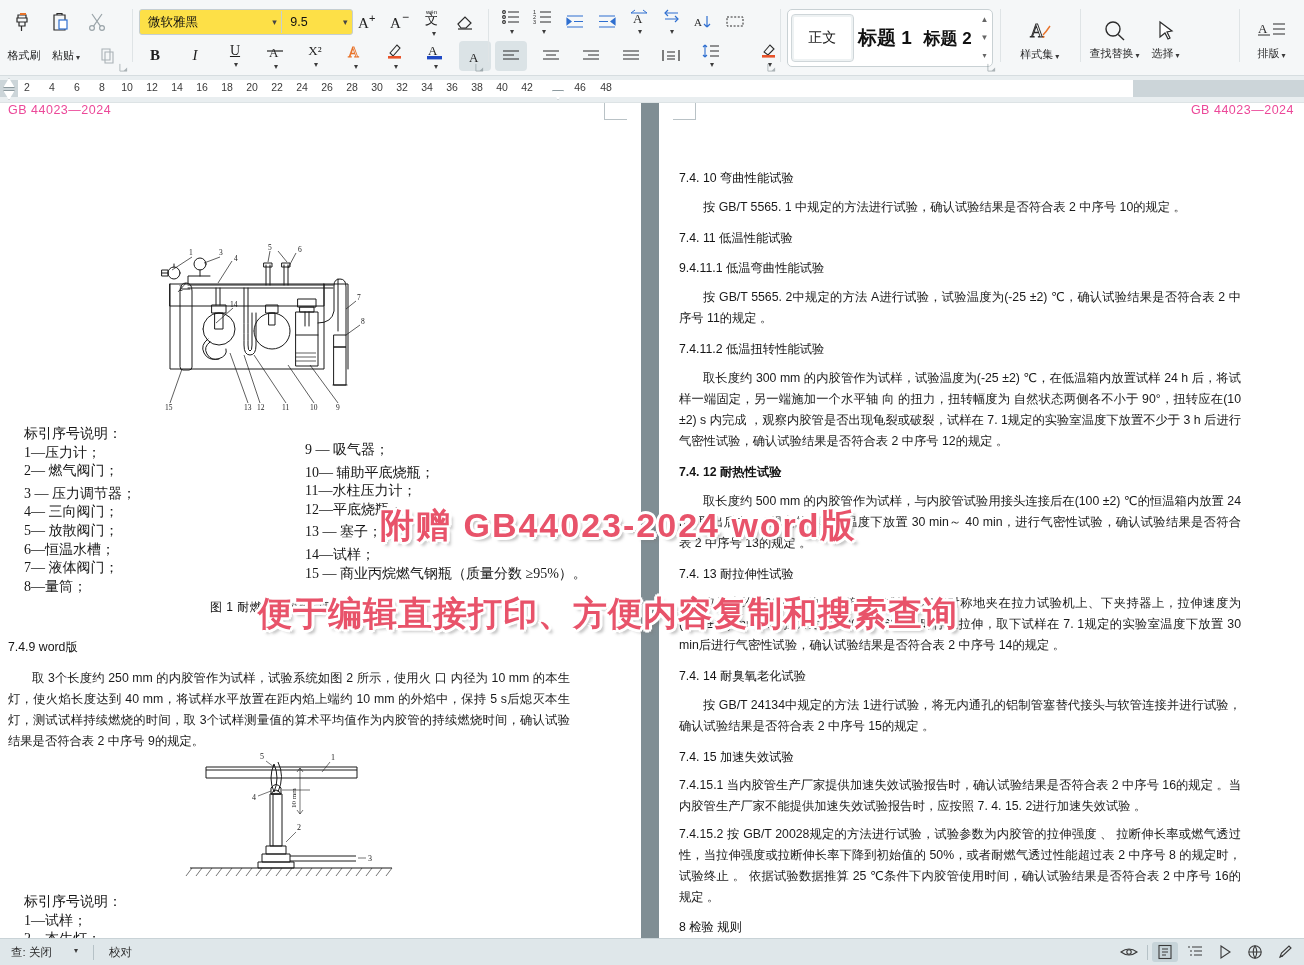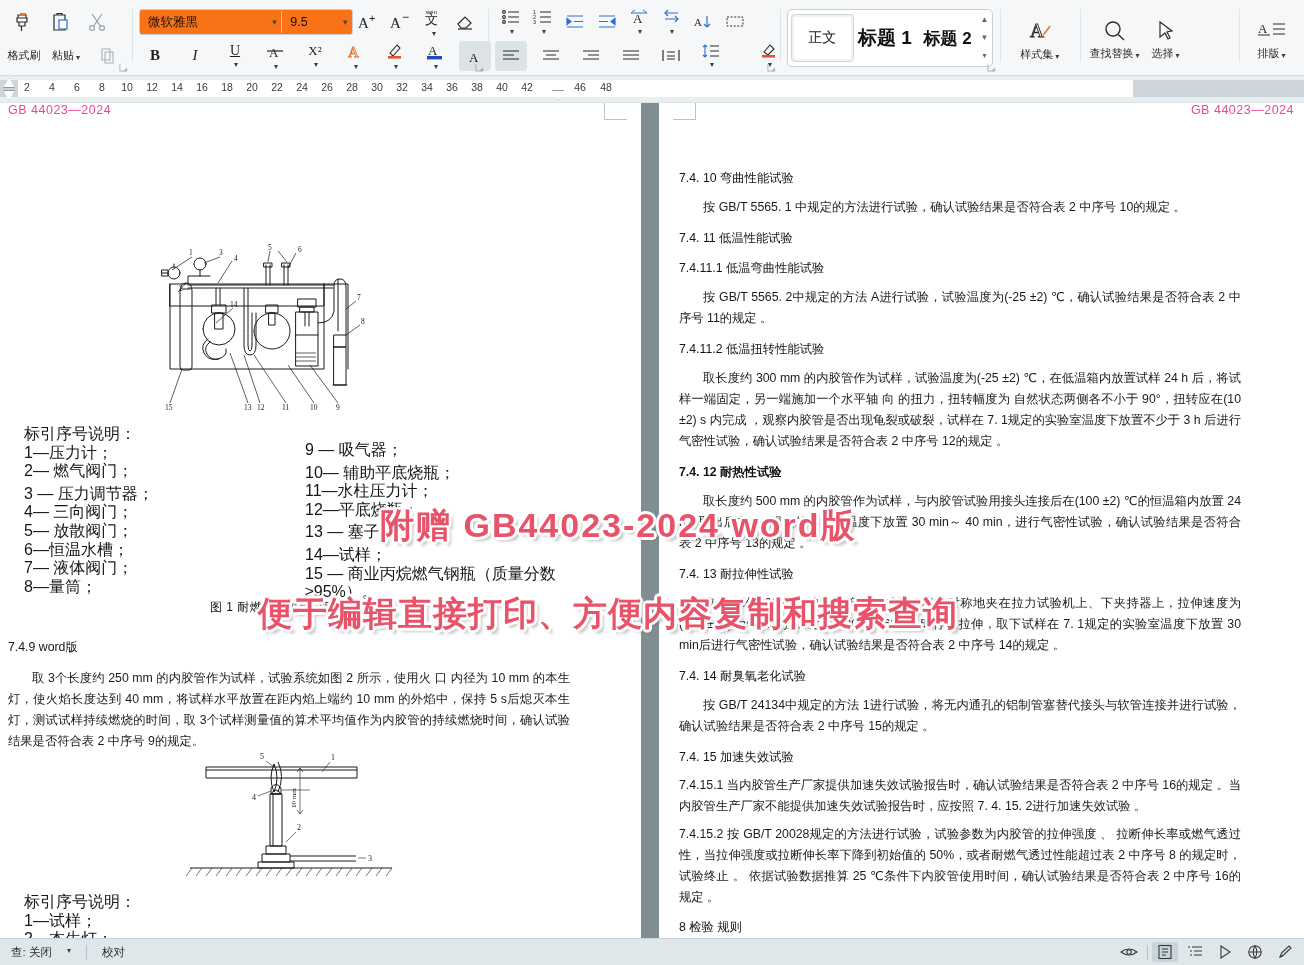--- a/index.html
+++ b/index.html
@@ -39,21 +39,21 @@
   
   .clipgrp{width:118px;}
   .clipgrp .rrow{justify-content:flex-start;}
   .clipcell{display:flex;flex-direction:column;align-items:center;width:36px;}
   .clipcell .lbl{font-size:11px;}
 
   
   .fontgrp{width:342px;}
   .fontbox{
     display:flex;align-items:center;height:24px;border:1px solid #c5ced2;border-radius:3px;
-    background:#f97316;overflow:hidden;
+    background:#fde047;overflow:hidden;
   }
   .fontname{width:150px;padding:0 8px;font-size:12.5px;color:#111;line-height:22px;}
   .fsz{width:54px;padding:0 8px;font-size:12.5px;color:#111;line-height:22px;border-left:1px solid #c5ced2;}
   .fbox-caret{width:18px;text-align:center;font-size:9px;color:#444;}
 
   
   .paragrp{width:278px;}
   .stylegrp{width:180px;}
 
   
@@ -92,21 +92,21 @@
   .gap{width:18px;background:#808e94;}
   .page.right{width:645px;}
   .pagehdr{position:absolute;top:0;font-size:12.5px;color:#ec4899;letter-spacing:.5px;}
   .corner{position:absolute;width:22px;height:16px;border:1px solid #b9c2c6;}
   .corner.tr{top:0;right:14px;border-top:0;border-right:0;}
   .corner.tl{top:0;left:14px;border-top:0;border-left:0;}
 
   .ptext{position:absolute;font-size:12.3px;line-height:19px;color:#1a1a1a;}
   .ptext.just{text-align:justify;}
   .head{font-size:12.3px;color:#141414;}
-  .legend{font-size:16px;line-height:18.6px;color:#161616;}
+  .legend{font-size:14px;line-height:18.6px;color:#161616;font-family:Liberation Serif, serif;}
   .figcap{font-size:12px;color:#141414;letter-spacing:.5px;}
 
   
   .wm{position:absolute;left:0;top:0;width:100%;height:100%;pointer-events:none;z-index:40;}
   .wm-line{
     position:absolute;white-space:nowrap;font-weight:bold;color:#e8536a;
     text-shadow:
       2px 2px 0 #ffffff, -2px 2px 0 #ffffff, 2px -2px 0 #ffffff, -2px -2px 0 #ffffff,
       0 3px 0 #ffffff, 3px 0 0 #ffffff, 0 -3px 0 #ffffff, -3px 0 0 #ffffff,
       4px 4px 3px rgba(120,120,120,.45);
@@ -114,21 +114,21 @@
   .wm1{left:380px;top:400px;font-size:34px;letter-spacing:2px;}
   .wm2{left:258px;top:488px;font-size:34px;letter-spacing:1px;}
 
   
   .status{
     flex:0 0 26px;height:26px;background:#dfe7ea;border-top:1px solid #c9d3d7;
     display:flex;align-items:center;justify-content:space-between;padding:0 6px;font-size:11.5px;color:#2c2c2c;
   }
   .sleft{display:flex;align-items:center;gap:10px;}
   .sright{display:flex;align-items:center;gap:4px;}
-  .sbtn{display:flex;align-items:flex-start;gap:13px;padding:2px 5px;border-radius:3px;}
+  .sbtn{display:flex;align-items:flex-start;gap:20px;padding:2px 5px;border-radius:3px;}
   .sbtn.active{background:#c7d4d9;}
   .vsep{width:1px;height:15px;background:#b6c2c7;}
 
   svg{display:block;}
   .nosel{user-select:none;}
 </style>
 </head>
 <body>
 
 <div class="app nosel">
@@ -788,21 +788,21 @@
 
       <div class="gap"></div>
 
       <div class="page right">
         <div class="corner tl"></div>
         <div class="pagehdr" style="right:10px;">GB 44023—2024</div>
         <div id="right-blocks" style="position:absolute;left:20px;top:58px;width:562px;">
             <div class="head" style="margin: 0px; padding: 9px 0px 4px;">7.4. 10   弯曲性能试验</div>
             <div class="ptext just" style="position: static; text-indent: 24px; line-height: 21px; padding: 6px 0px 3px;">按 GB/T 5565. 1 中规定的方法进行试验，确认试验结果是否符合表 2 中序号 10的规定 。</div>
             <div class="head" style="margin: 0px; padding: 9px 0px 4px;">7.4. 11   低温性能试验</div>
-            <div class="head" style="margin: 0px; padding: 9px 0px 4px;">7.4.11.1   低温弯曲性能试验</div>
+            <div class="head" style="margin: 0px; padding: 9px 0px 4px;">9.4.11.1   低温弯曲性能试验</div>
             <div class="ptext just" style="position: static; text-indent: 24px; line-height: 21px; padding: 6px 0px 3px;">按 GB/T 5565. 2中规定的方法 A进行试验，试验温度为(-25 ±2) ℃，确认试验结果是否符合表 2 中序号 11的规定 。</div>
             <div class="head" style="margin: 0px; padding: 9px 0px 4px;">7.4.11.2   低温扭转性能试验</div>
             <div class="ptext just" style="position: static; text-indent: 24px; line-height: 21px; padding: 6px 0px 3px;">取长度约 300 mm 的内胶管作为试样，试验温度为(-25 ±2) ℃，在低温箱内放置试样 24 h 后，将试样一端固定，另一端施加一个水平轴 向 的扭力，扭转幅度为 自然状态两侧各不小于 90°，扭转应在(10 ±2) s 内完成 ，观察内胶管是否出现龟裂或破裂，试样在 7. 1规定的实验室温度下放置不少于 3 h 后进行气密性试验，确认试验结果是否符合表 2 中序号 12的规定 。</div>
             <div class="head" style="margin: 0px; padding: 9px 0px 4px; font-weight: bold;">7.4. 12   耐热性试验</div>
             <div class="ptext just" style="position: static; text-indent: 24px; line-height: 21px; padding: 6px 0px 3px;">取长度约 500 mm 的内胶管作为试样，与内胶管试验用接头连接后在(100 ±2) ℃的恒温箱内放置 24 h，取出后在 7.1规定的实验室温度下放置 30 min～ 40 min，进行气密性试验，确认试验结果是否符合表 2 中序号 13的规定 。</div>
             <div class="head" style="margin: 0px; padding: 9px 0px 4px;">7.4. 13   耐拉伸性试验</div>
             <div class="ptext just" style="position: static; text-indent: 24px; line-height: 21px; padding: 6px 0px 3px;">取长度约 300 mm 的内胶管作为试样，将其对称地夹在拉力试验机上、下夹持器上，拉伸速度为(100 ±10) mm/min,拉力达到 600N～ 630 N 时停止拉伸，取下试样在 7. 1规定的实验室温度下放置 30 min后进行气密性试验，确认试验结果是否符合表 2 中序号 14的规定 。</div>
             <div class="head" style="margin: 0px; padding: 9px 0px 4px;">7.4. 14   耐臭氧老化试验</div>
             <div class="ptext just" style="position: static; text-indent: 24px; line-height: 21px; padding: 6px 0px 3px;">按 GB/T 24134中规定的方法 1进行试验，将无内通孔的铝制管塞替代接头与软管连接并进行试验，确认试验结果是否符合表 2 中序号 15的规定 。</div>
             <div class="head" style="margin: 0px; padding: 9px 0px 4px;">7.4. 15   加速失效试验</div>

